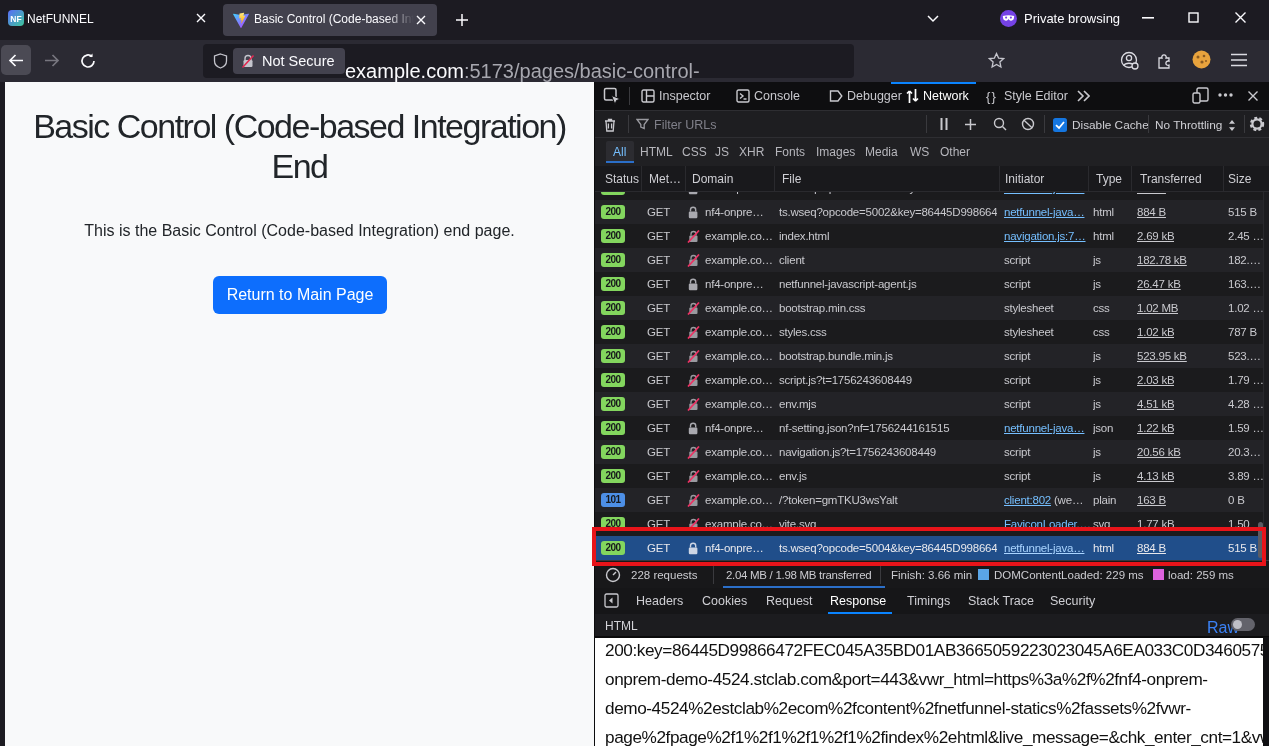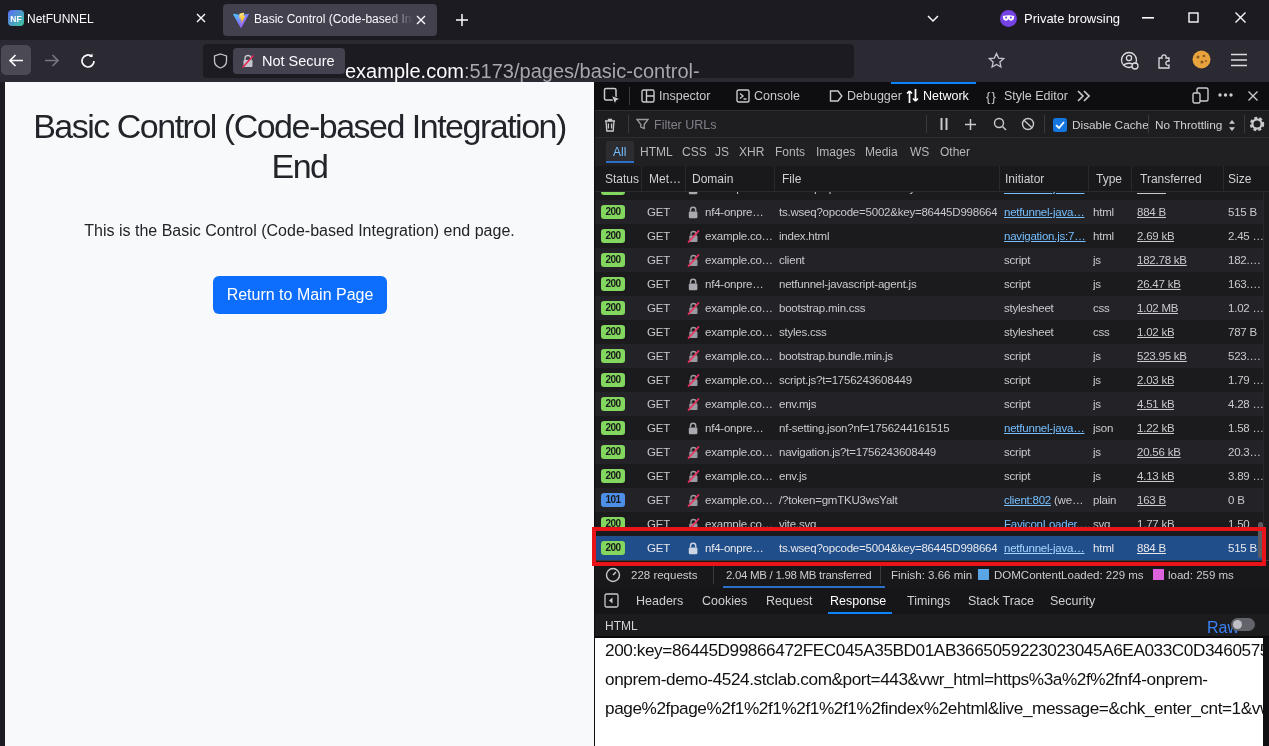--- a/index.html
+++ b/index.html
@@ -450,21 +450,21 @@
           <span class="st">200</span>
           <span class="m">GET</span>
           <svg class="ico" style="left:92px;top:6px" width="12" height="13">
             <use href="#glock"></use>
           </svg>
           <span class="dom">nf4-onpre…</span>
           <span class="f">nf-setting.json?nf=1756244161515</span>
           <span class="i lnk">netfunnel-java…</span>
           <span class="t">json</span>
           <span class="tr">1.22 kB</span>
-          <span class="sz">1.58 …</span>
+          <span class="sz">1.59 …</span>
         </div>
       <div class="nr a" style="top:248px">
           <span class="st">200</span>
           <span class="m">GET</span>
           <svg class="ico" style="left:92px;top:6px" width="13" height="13">
             <use href="#gwarn"></use>
           </svg>
           <span class="dom">example.co…</span>
           <span class="f">navigation.js?t=1756243608449</span>
           <span class="i">script</span>
@@ -567,18 +567,19 @@
       <span class="ico" style="left:612px;top:5px;font-size:16px;color:#3b82f6">Raw</span>
       <div class="ico" style="left:636px;top:4px;width:24px;height:13px;border-radius:6.5px;background:#63636b"></div>
       <div class="ico" style="left:638px;top:6px;width:9px;height:9px;border-radius:4.5px;background:#bfbfc6"></div>
     </div>
 
     <div class="dtrow" id="dresp" style="padding-top:0">
         <div style="height:0;margin-top:-2px"></div>
       <div class="ico" style="left:668px;top:-1px;width:7px;height:109px;background:#101013"></div>
       <div>200:key=86445D99866472FEC045A35BD01AB3665059223023045A6EA033C0D34605758450</div>
       <div>onprem-demo-4524.stclab.com&amp;port=443&amp;vwr_html=https%3a%2f%2fnf4-onprem-</div>
+      <div>demo-4524%2estclab%2ecom%2fcontent%2fnetfunnel-statics%2fassets%2fvwr-</div>
       <div>page%2fpage%2f1%2f1%2f1%2f1%2findex%2ehtml&amp;live_message=&amp;chk_enter_cnt=1&amp;vwr_type</div>
     </div>
   </div>
 
   <div class="abs" style="left:592px;top:527px;width:674px;height:39px;border:4px solid #e8141a;z-index:50"></div>
 </div>
 
 </body></html>

